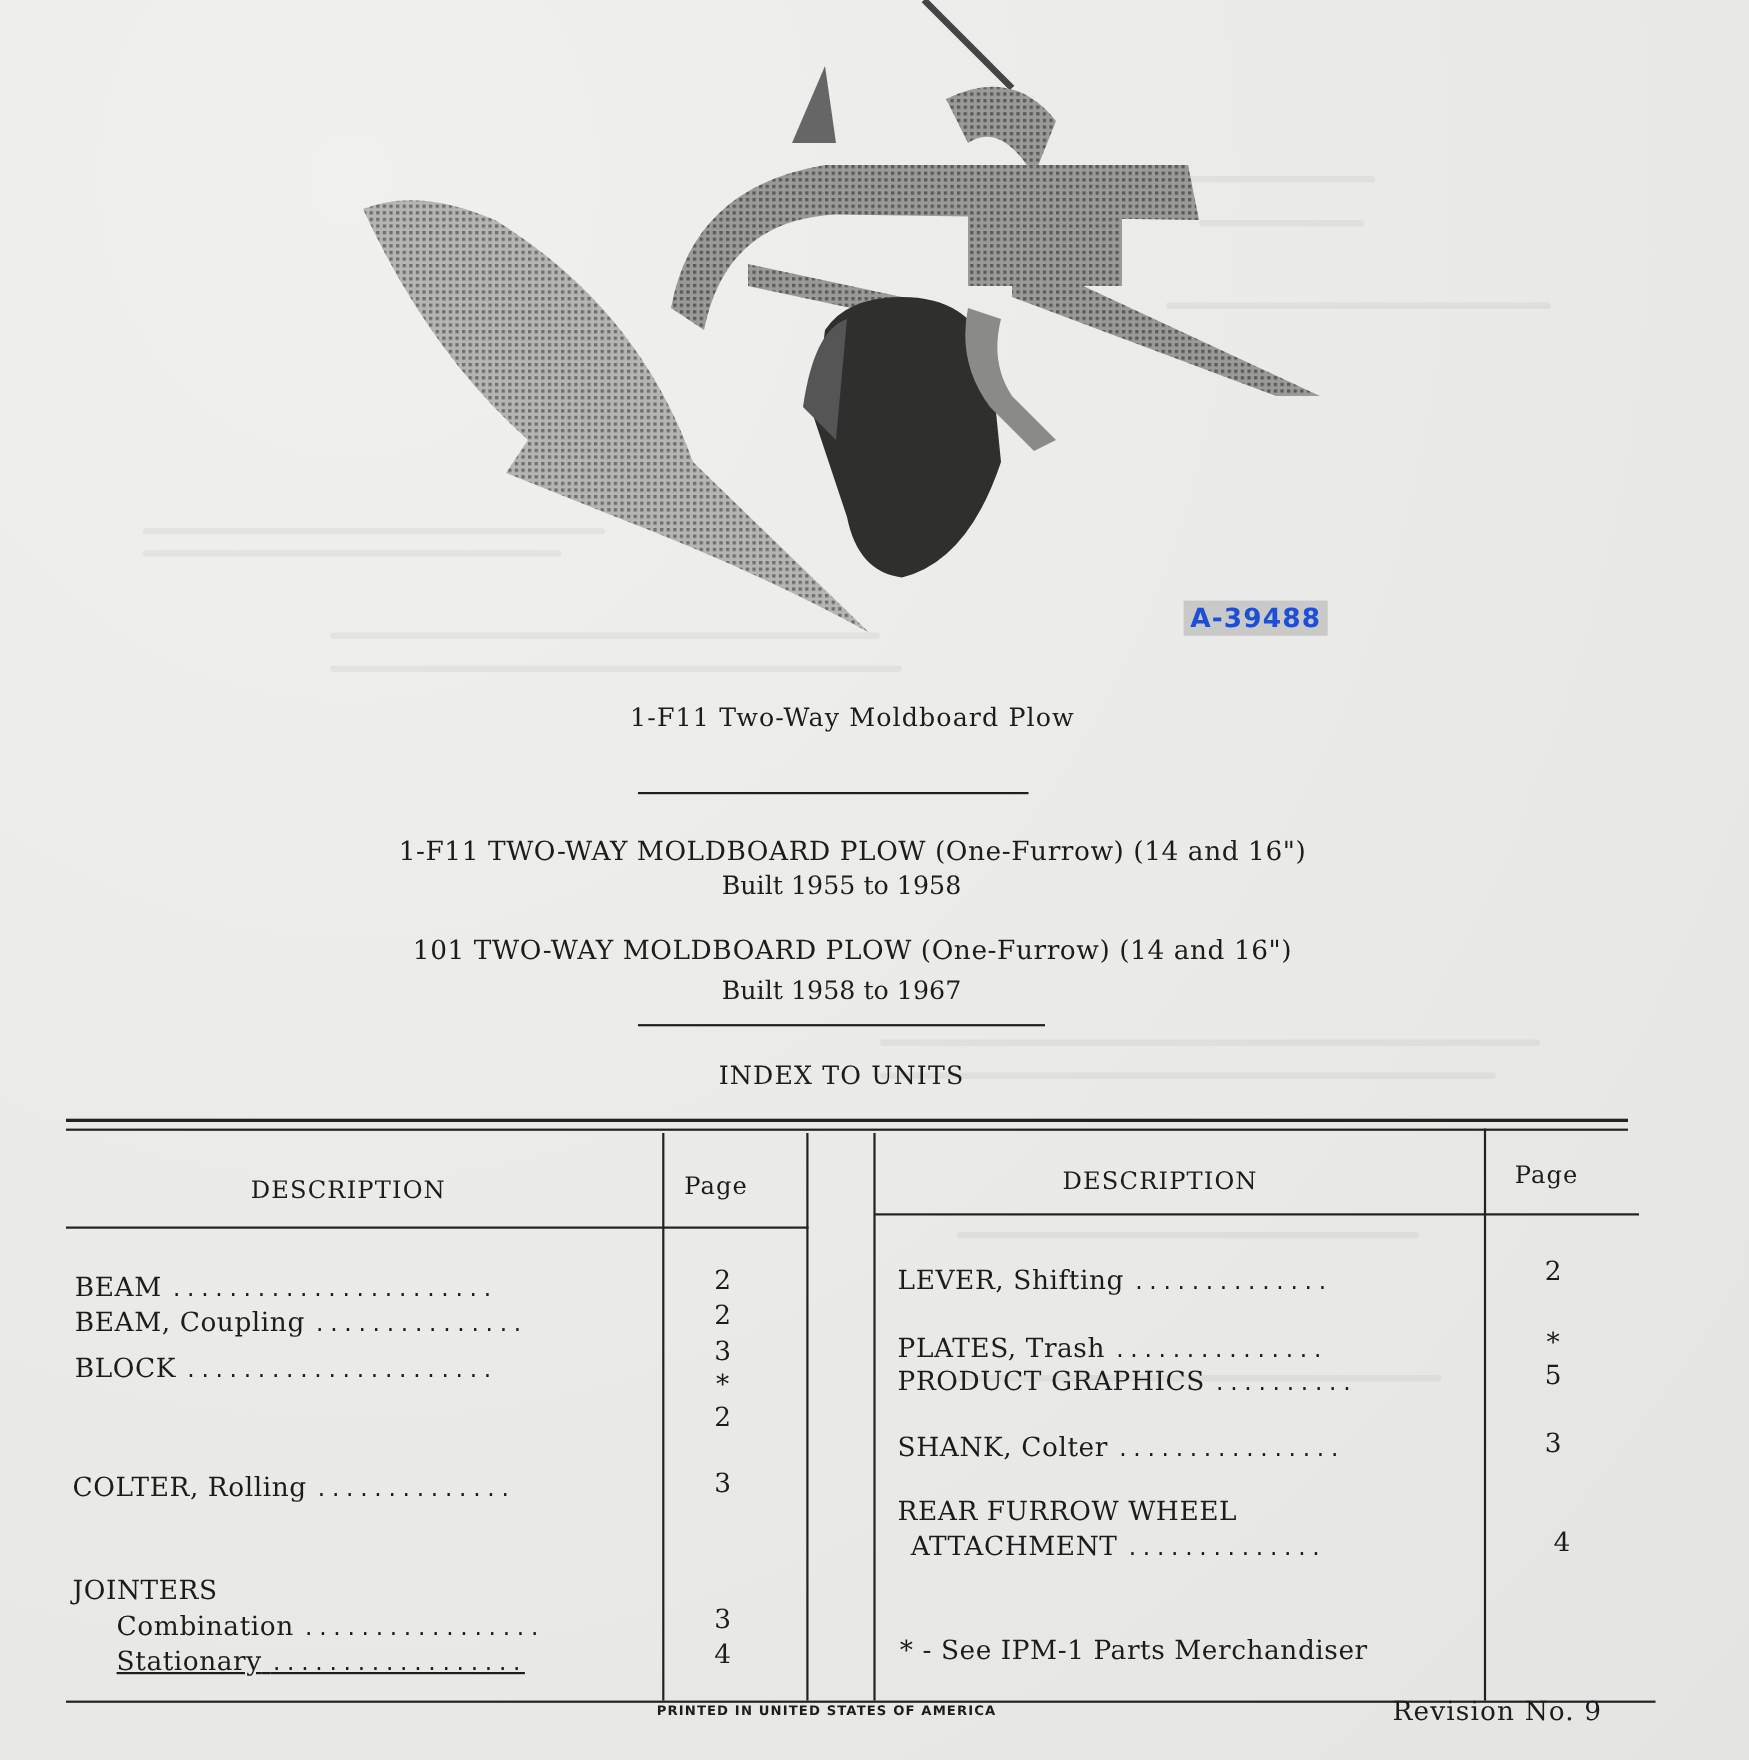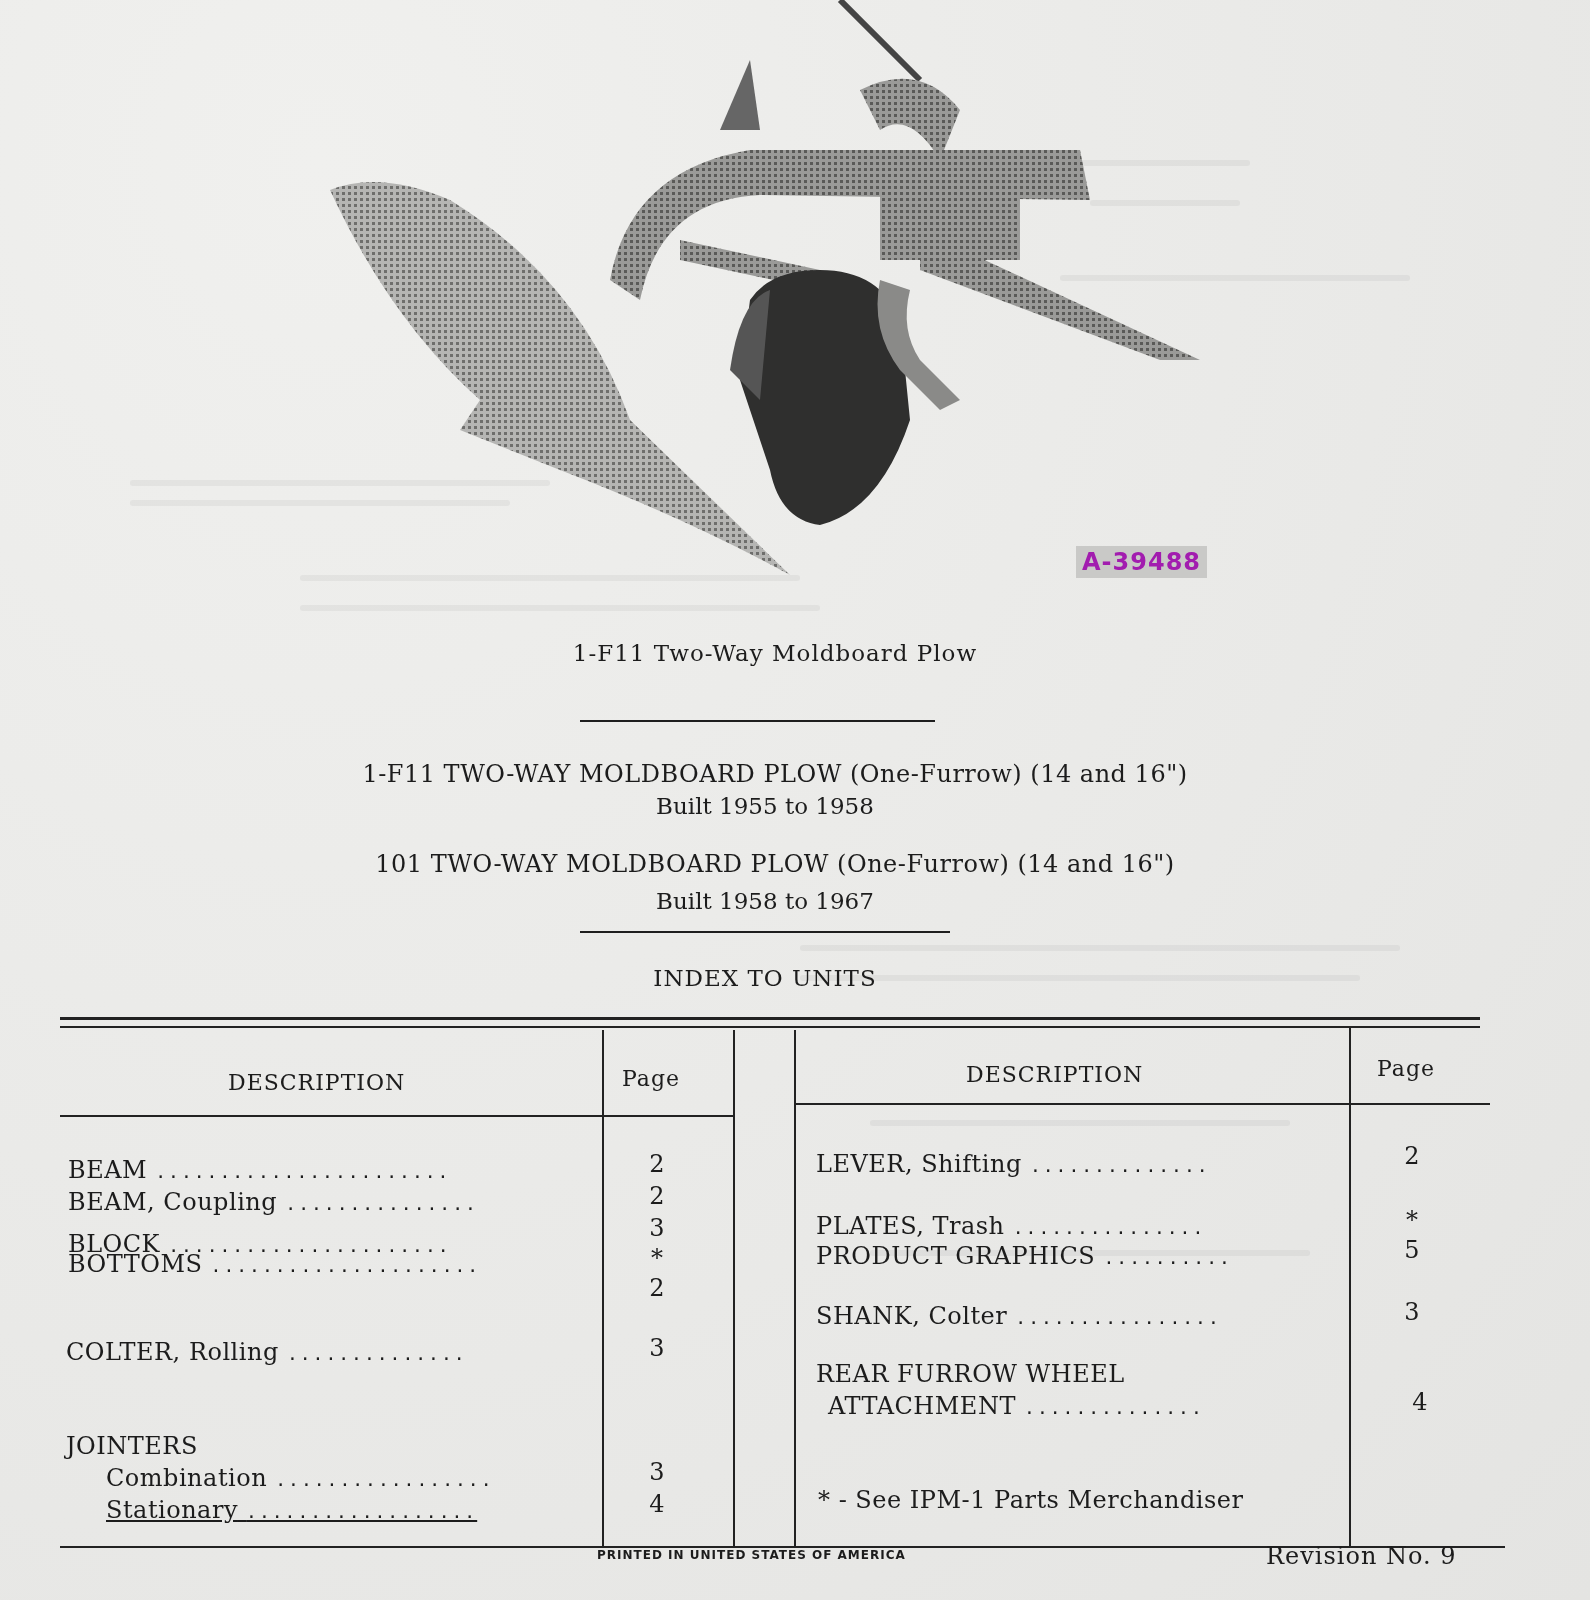--- a/index.html
+++ b/index.html
@@ -15,21 +15,21 @@
       radial-gradient(ellipse at 20% 10%, #f0f0ee 0%, #e9e9e7 60%, #e4e4e2 100%);
   }
   
   .ghost { position: absolute; height: 6px; background: rgba(150,150,150,0.12); border-radius: 3px; }
 
   
   .illustration { position: absolute; left: 300px; top: 0; width: 950px; height: 600px; }
   .photo-label {
     position: absolute; left: 1076px; top: 546px; padding: 2px 6px;
     background: #c9c9c7; font-family: "DejaVu Sans", "Liberation Sans", sans-serif;
-    font-weight: bold; font-size: 24px; letter-spacing: 1px; color: #a21caf;
+    font-weight: bold; font-size: 24px; letter-spacing: 1px; color: #1d4ed8;
   }
 
   .center-text { position: absolute; left: 0; width: 1590px; text-align: center; white-space: nowrap; }
   .caption { top: 640px; font-size: 23px; letter-spacing: 1px; }
   .rule { position: absolute; height: 2px; background: #1e1e1e; }
 
   .model-title { font-size: 24px; letter-spacing: 0.5px; }
   .model-built { font-size: 23px; }
   .index-title { top: 965px; font-size: 23px; letter-spacing: 1px; }
 
@@ -123,21 +123,20 @@
 
   <div class="entry" style="left:68px;top:1156px;"><span>BEAM</span> <span class="dots">.......................</span></div>
   <div class="pg" style="left:637px;top:1150px;">2</div>
 
   <div class="entry" style="left:68px;top:1188px;"><span>BEAM,</span> <span>Coupling</span> <span class="dots">...............</span></div>
   <div class="pg" style="left:637px;top:1182px;">2</div>
 
   <div class="entry" style="left:68px;top:1218px;margin-top:12px;"><span>BLOCK</span> <span class="dots">......................</span></div>
   <div class="pg" style="left:637px;top:1214px;">3</div>
 
-  <div class="entry" style="left:68px;top:1250px;"><span>BOTTOMS</span> <span class="dots">.....................</span></div>
   <div class="pg" style="left:637px;top:1244px;">*</div>
 
   <div class="pg" style="left:637px;top:1274px;">2</div>
 
   <div class="entry" style="left:66px;top:1338px;"><span>COLTER,</span> <span>Rolling</span> <span class="dots">..............</span></div>
   <div class="pg" style="left:637px;top:1334px;">3</div>
 
   <div class="entry" style="left:66px;top:1432px;">JOINTERS</div>
 
   <div class="entry" style="left:106px;top:1464px;"><span>Combination</span> <span class="dots">.................</span></div>

